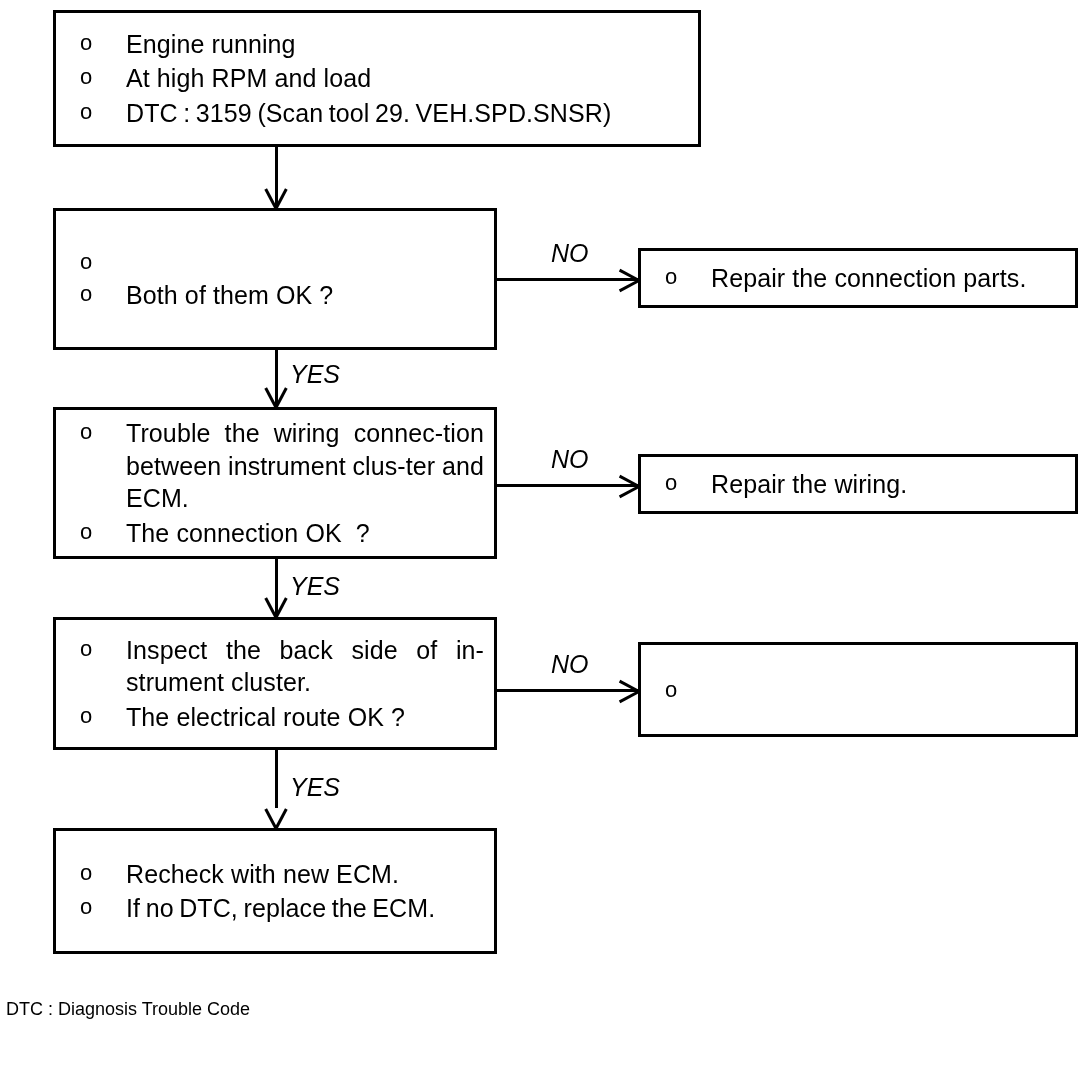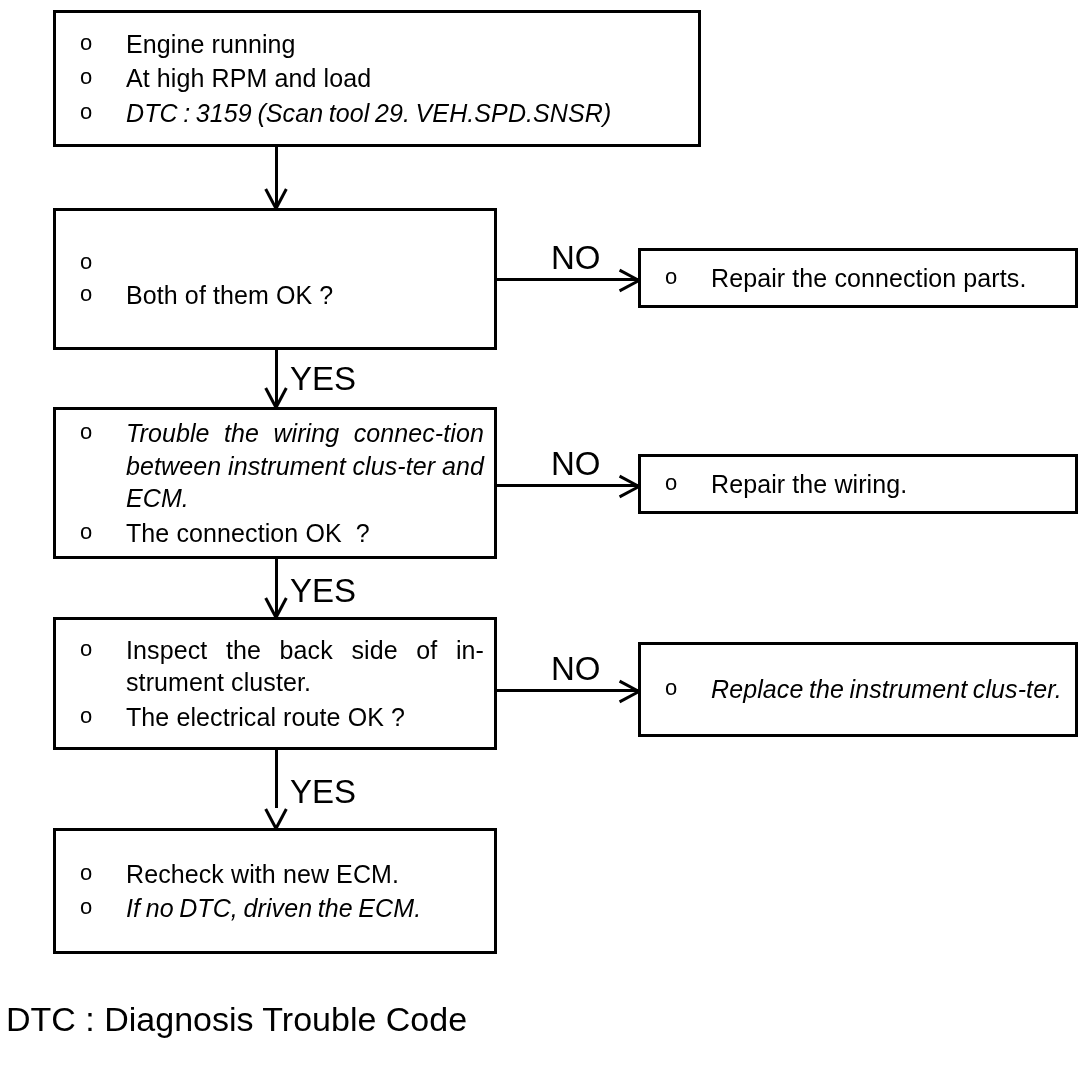--- a/index.html
+++ b/index.html
@@ -52,21 +52,20 @@
   }
   .bullet-text {
     flex: 1 1 auto;
   }
   .bullet-text.justify {
     text-align: justify;
     text-align-last: left;
   }
   .bullet-text.tight {
     word-spacing: -1.5px;
-    font-style: italic;
   }
 
   
   .vline {
     position: absolute;
     width: 3px;
     background: #000000;
   }
   .hline {
     position: absolute;
@@ -89,29 +88,30 @@
     transform-origin: 0 50%;
   }
   .arrow-down i:nth-child(1) { transform: translate(0,-3px) rotate(-118deg); }
   .arrow-down i:nth-child(2) { transform: translate(0,-3px) rotate(-62deg); }
   .arrow-right i:nth-child(1) { transform: translate(-1px,0) rotate(152deg); }
   .arrow-right i:nth-child(2) { transform: translate(-1px,0) rotate(208deg); }
 
   
   .edge-label {
     position: absolute;
-    font-size: 33px;
+    font-size: 25px;
     line-height: 1;
     white-space: nowrap;
+    font-style: italic;
   }
 
   
   .legend {
     position: absolute;
-    font-size: 34px;
+    font-size: 18px;
     line-height: 1.28;
     white-space: nowrap;
   }
 </style>
 </head>
 <body>
 
 <div id="canvas">
 
   <div class="box" style="left:53px; top:10px; width:648px; height:137px;">
@@ -225,40 +225,39 @@
   <div class="edge-label" style="left:551px; top:652px;">NO</div>
   <div class="arrow-head arrow-right" style="left:640px; top:690px;">
     <i></i>
       <i></i>
   </div>
 
   <div class="box" style="left:638px; top:642px; width:440px; height:95px;">
     <div class="box-inner">
       <div class="bullet-line">
         <span class="bullet-marker">o</span>
-        <span class="bullet-text justify tight">Replace the instrument clus-ter.</span>
       </div>
     </div>
   </div>
 
   <div class="vline" style="left:275px; top:750px; height:58px;"></div>
   <div class="edge-label" style="left:290px; top:775px;">YES</div>
   <div class="arrow-head arrow-down" style="left:276px; top:830px;">
     <i></i>
       <i></i>
   </div>
 
   <div class="box" style="left:53px; top:828px; width:444px; height:126px;">
     <div class="box-inner">
       <div class="bullet-line">
         <span class="bullet-marker">o</span>
         <span class="bullet-text">Recheck with new ECM.</span>
       </div>
       <div class="bullet-line">
         <span class="bullet-marker">o</span>
-        <span class="bullet-text tight">If no DTC, driven the ECM.</span>
+        <span class="bullet-text tight">If no DTC, replace the ECM.</span>
       </div>
     </div>
   </div>
 
   <div class="legend" style="left:6px; top:998px;">DTC : Diagnosis Trouble Code</div>
 
 </div>
 
 </body></html>

